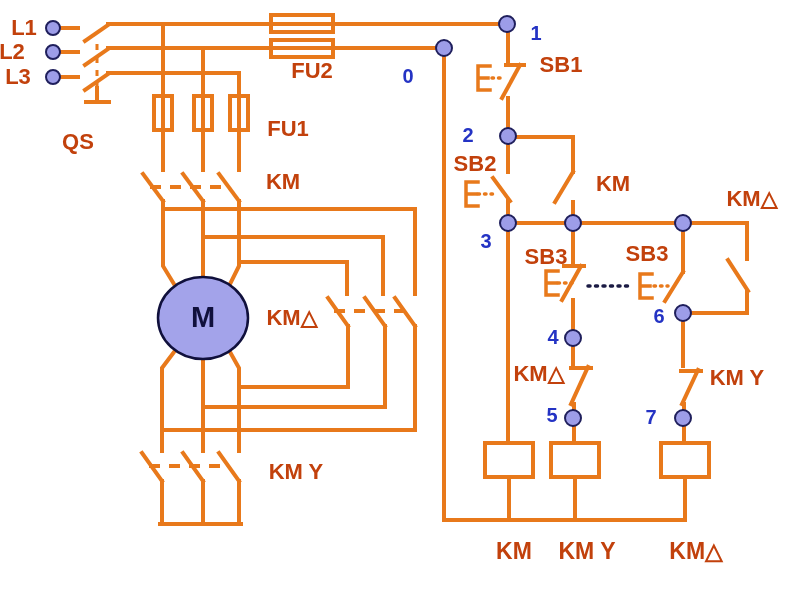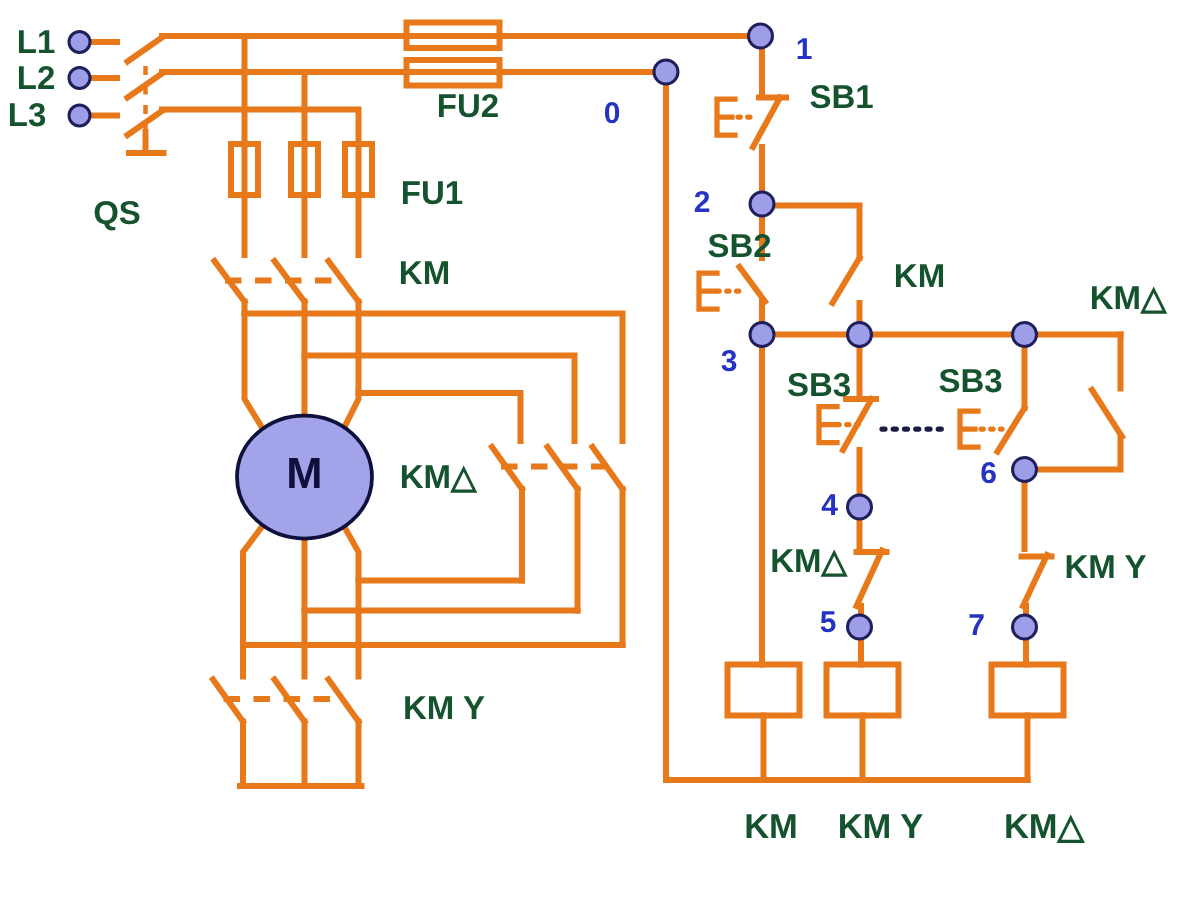--- a/index.html
+++ b/index.html
@@ -3,21 +3,21 @@
 <meta charset="utf-8">
 <style>
   html,body{margin:0;padding:0;background:#fff;}
   .stage{
     position:relative;width:800px;height:600px;background:#ffffff;
     font-family:"Liberation Sans",sans-serif;overflow:hidden;
   }
   .stage svg{position:absolute;left:0;top:0;}
   .lbl{
     position:absolute;transform:translate(-50%,-50%);
-    font-weight:bold;font-size:22px;color:#14532d;white-space:nowrap;
+    font-weight:bold;font-size:22px;color:#c2410c;white-space:nowrap;
     letter-spacing:0px;line-height:1;
   }
   .num{
     position:absolute;transform:translate(-50%,-50%);
     font-weight:bold;font-size:20px;color:#2433c4;white-space:nowrap;line-height:1;
   }
   .motor-lbl{font-size:29px;color:#10103c;}
   .coil-lbl{font-size:23px;}
 </style>
 </head>
@@ -169,31 +169,31 @@
       <circle cx="573" cy="223" r="8"></circle>
       <circle cx="683" cy="223" r="8"></circle>
       <circle cx="573" cy="338" r="8"></circle>
       <circle cx="573" cy="418" r="8"></circle>
       <circle cx="683" cy="313" r="8"></circle>
       <circle cx="683" cy="418" r="8"></circle>
     </g>
   </svg>
 
   <div class="lbl" style="left:24px;top:28px">L1</div>
-  <div class="lbl" style="left:24px;top:52px">L2</div>
+  <div class="lbl" style="left:12px;top:52px">L2</div>
   <div class="lbl" style="left:18px;top:77px">L3</div>
   <div class="lbl" style="left:78px;top:142px">QS</div>
   <div class="lbl" style="left:312px;top:71px">FU2</div>
   <div class="lbl" style="left:288px;top:129px">FU1</div>
   <div class="lbl" style="left:283px;top:182px">KM</div>
   <div class="lbl" style="left:292px;top:318px">KM△</div>
   <div class="lbl motor-lbl" style="left:203px;top:317px">M</div>
   <div class="lbl" style="left:296px;top:472px">KM Y</div>
   <div class="lbl" style="left:561px;top:65px">SB1</div>
-  <div class="lbl" style="left:493px;top:164px">SB2</div>
+  <div class="lbl" style="left:475px;top:164px">SB2</div>
   <div class="lbl" style="left:613px;top:184px">KM</div>
   <div class="lbl" style="left:752px;top:199px">KM△</div>
   <div class="lbl" style="left:546px;top:257px">SB3</div>
   <div class="lbl" style="left:647px;top:254px">SB3</div>
   <div class="lbl" style="left:539px;top:374px">KM△</div>
   <div class="lbl" style="left:737px;top:378px">KM Y</div>
   <div class="lbl coil-lbl" style="left:514px;top:551px">KM</div>
   <div class="lbl coil-lbl" style="left:587px;top:551px">KM Y</div>
   <div class="lbl coil-lbl" style="left:696px;top:551px">KM△</div>
 

